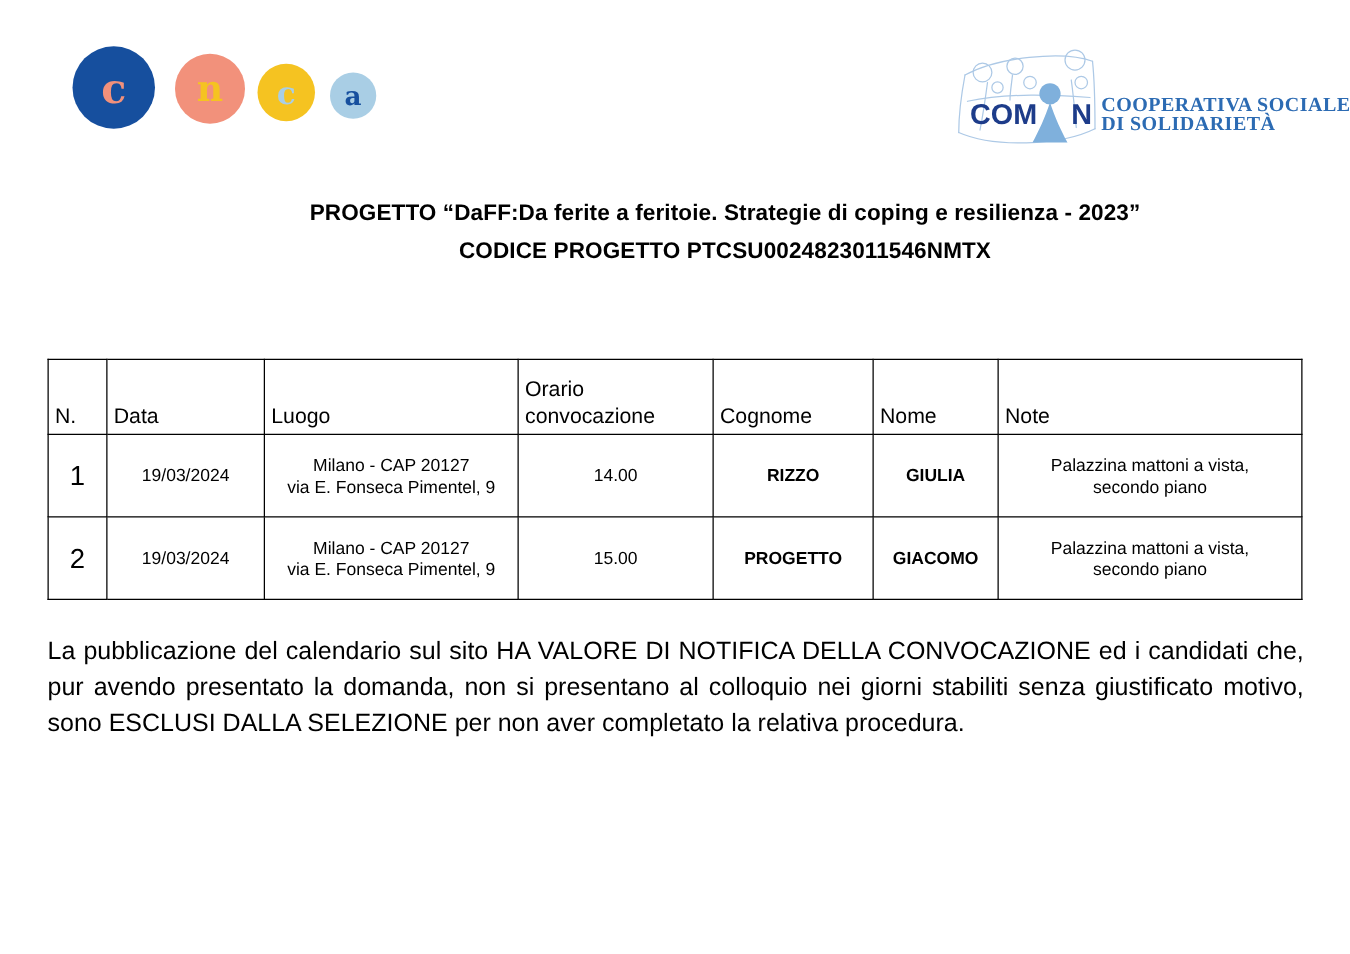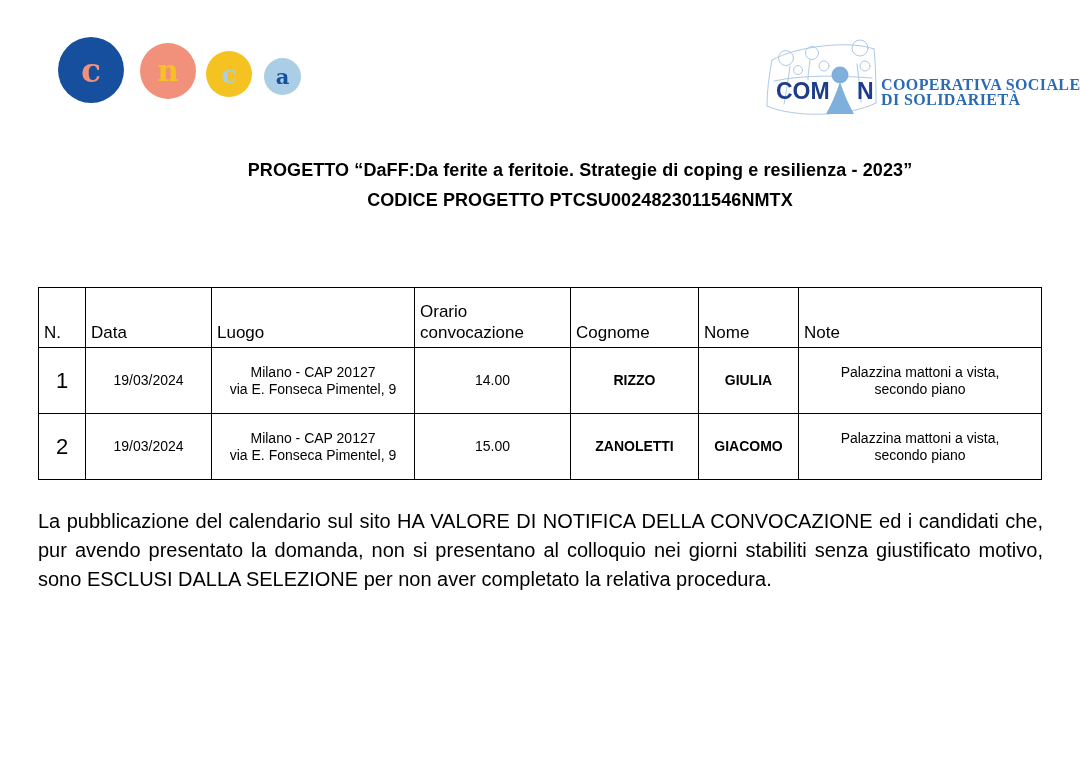--- a/index.html
+++ b/index.html
@@ -159,21 +159,21 @@
         </td>
       </tr>
       <tr>
         <td class="num">2</td>
         <td>19/03/2024</td>
         <td>
           <div>Milano - CAP 20127</div>
           <div>via E. Fonseca Pimentel, 9</div>
         </td>
         <td>15.00</td>
-        <td class="bold">ZANOLETTI</td>
+        <td class="bold">PROGETTO</td>
         <td class="bold">GIACOMO</td>
         <td>
           <div>Palazzina mattoni a vista,</div>
           <div>secondo piano</div>
         </td>
       </tr>
     </tbody>
   </table>
 
   <div class="footer-para">La pubblicazione del calendario sul sito HA VALORE DI NOTIFICA DELLA CONVOCAZIONE ed i candidati che, pur avendo presentato la domanda, non si presentano al colloquio nei giorni stabiliti senza giustificato motivo, sono ESCLUSI DALLA SELEZIONE per non aver completato la relativa procedura.</div>

